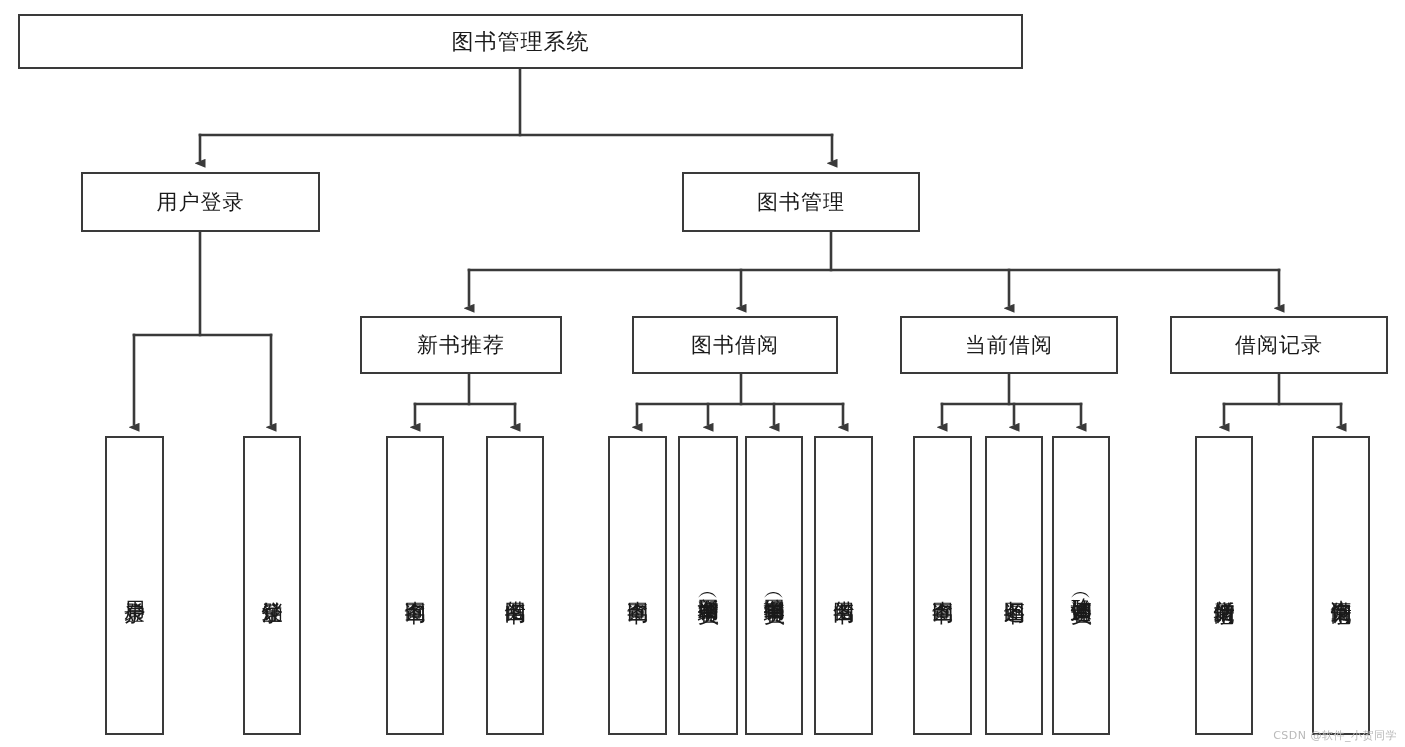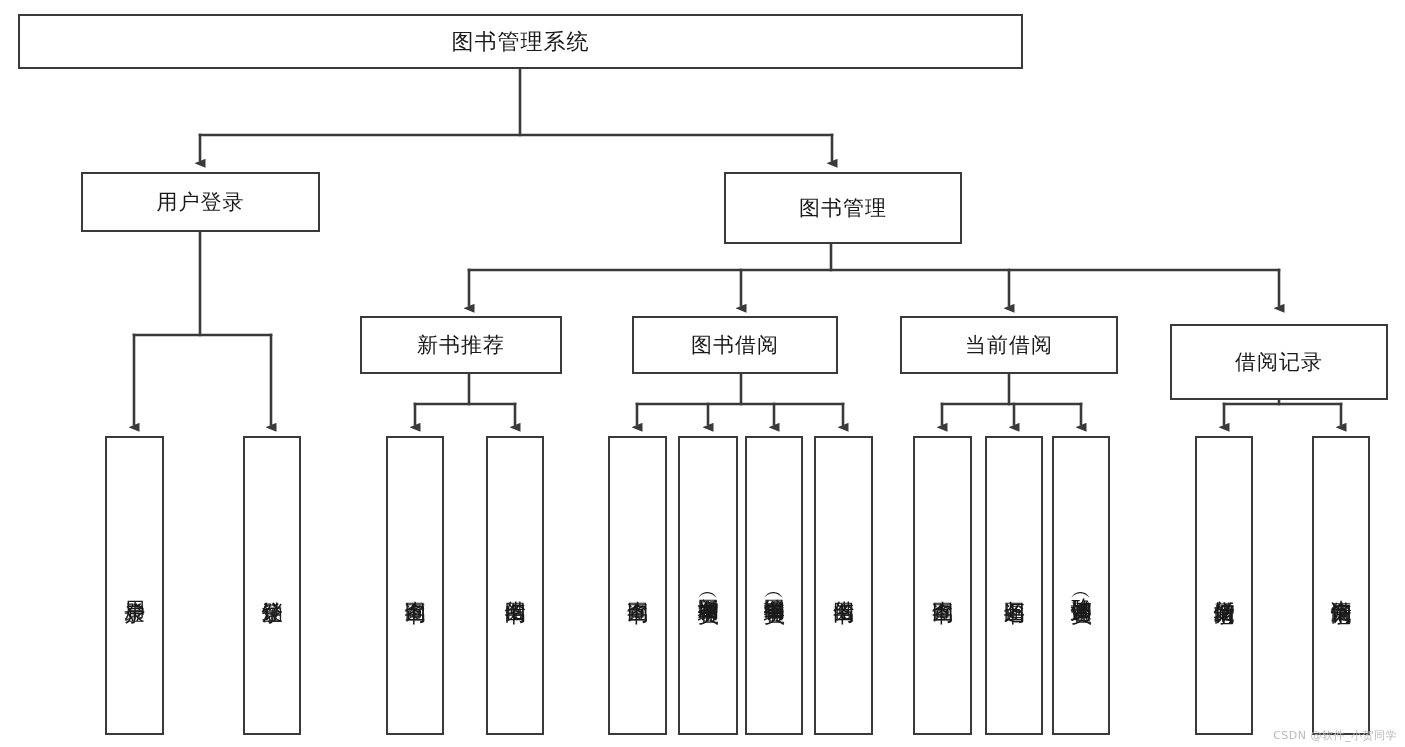--- a/index.html
+++ b/index.html
@@ -120,34 +120,34 @@
     </g>
   </svg>
 
   <div class="node horiz root" style="left:18px; top:14px; width:1005px; height:55px;">
     <span class="label">图书管理系统</span>
   </div>
 
   <div class="node horiz" style="left:81px; top:172px; width:239px; height:60px;">
     <span class="label">用户登录</span>
   </div>
-  <div class="node horiz" style="left:724px; top:172px; width:238px; height:72px;">
+  <div class="node horiz" style="left:682px; top:172px; width:238px; height:60px;">
     <span class="label">图书管理</span>
   </div>
 
   <div class="node horiz" style="left:360px; top:316px; width:202px; height:58px;">
     <span class="label">新书推荐</span>
   </div>
   <div class="node horiz" style="left:632px; top:316px; width:206px; height:58px;">
     <span class="label">图书借阅</span>
   </div>
   <div class="node horiz" style="left:900px; top:316px; width:218px; height:58px;font-family:Liberation Serif, serif;">
     <span class="label">当前借阅</span>
   </div>
-  <div class="node horiz" style="left:1170px; top:324px; width:218px; height:76px;">
+  <div class="node horiz" style="left:1170px; top:316px; width:218px; height:58px;">
     <span class="label">借阅记录</span>
   </div>
 
   <div class="node vert" style="left:105px; top:436px; width:59px; height:299px;">
     <span class="label">用户登录</span>
   </div>
   <div class="node vert" style="left:243px; top:436px; width:58px; height:299px;">
     <span class="label">注销登录</span>
   </div>
   <div class="node vert" style="left:386px; top:436px; width:58px; height:299px;">

